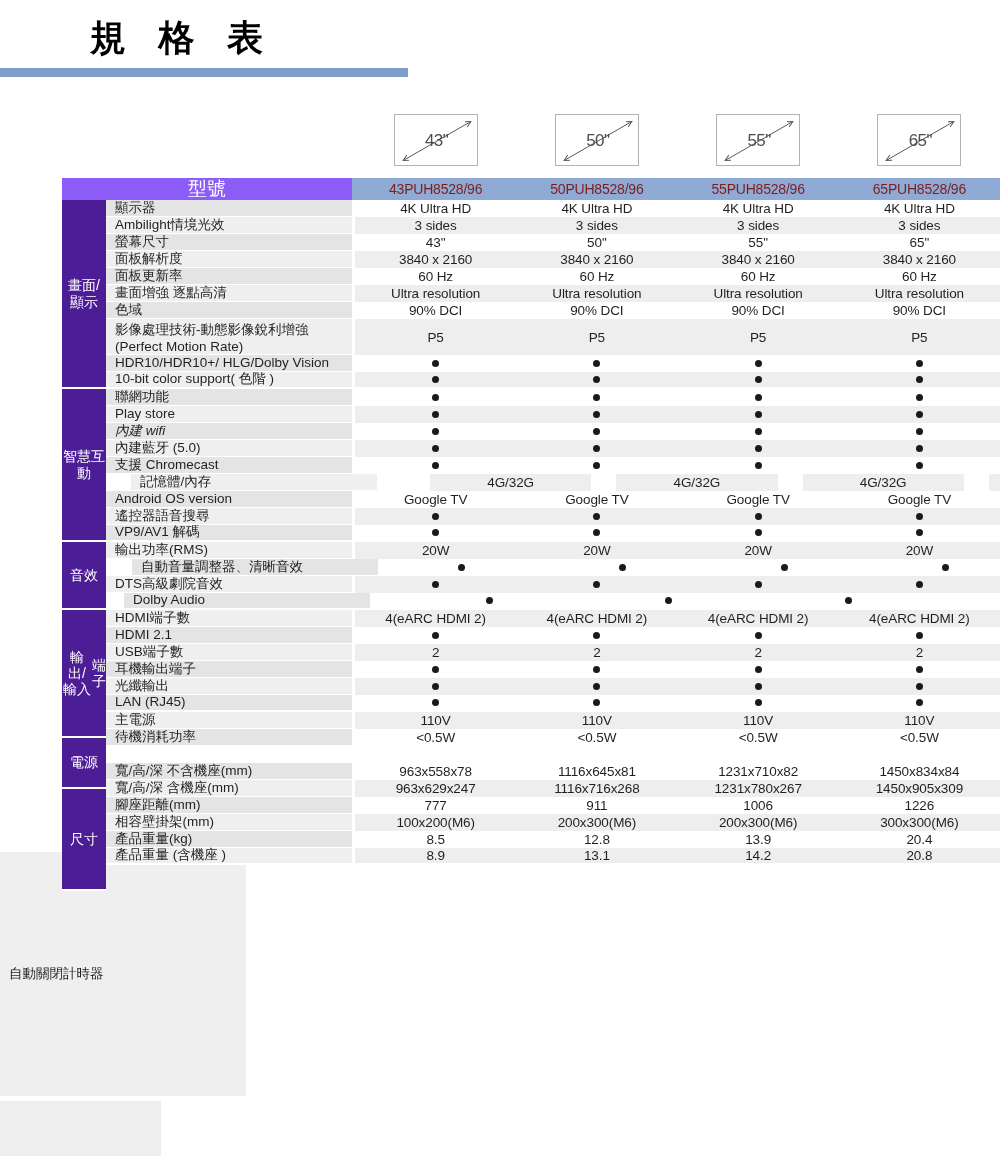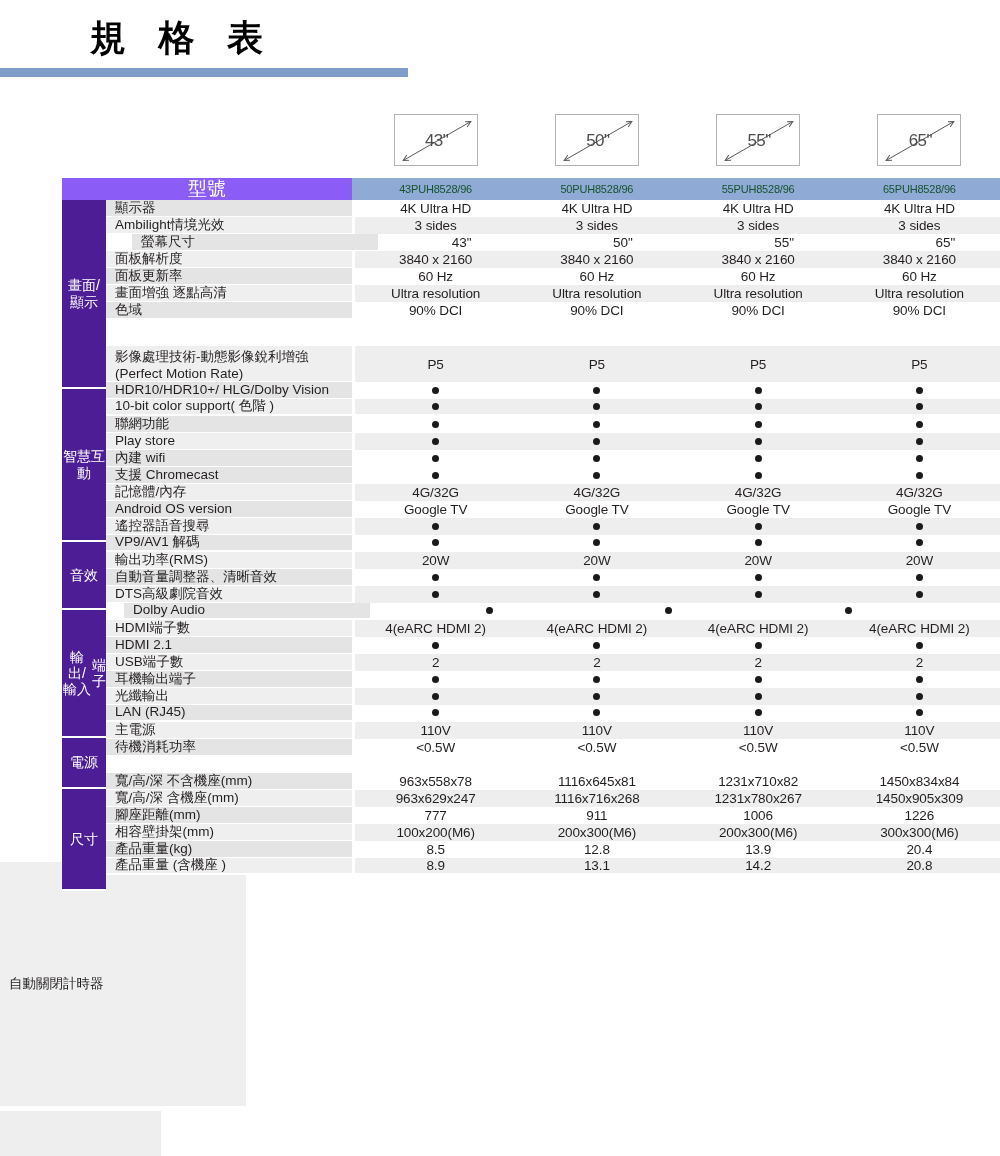--- a/index.html
+++ b/index.html
@@ -112,22 +112,22 @@
     align-items: center;
     justify-content: center;
     box-sizing: border-box;
   }
   .hdr-spacer {
     width: 3px;
     background: #8faad4;
   }
   .hdr-col {
     width: 161.25px;
-    color: #14532d;
-    font-size: 11px;
+    color: #7f1d1d;
+    font-size: 14px;
     display: flex;
     align-items: center;
     justify-content: center;
     letter-spacing: -0.2px;
   }
 
   .body-wrap {
     position: relative;
   }
 
@@ -327,21 +327,21 @@
         </div>
         <div class="srow even" style="height: 17px;">
           <div class="c-pad"></div>
           <div class="c-feat">Ambilight情境光效</div>
           <div class="c-gap"></div>
           <div class="c-val">3 sides</div>
           <div class="c-val">3 sides</div>
           <div class="c-val">3 sides</div>
           <div class="c-val">3 sides</div>
         </div>
-        <div class="srow odd" style="height: 17px; padding-left: 26px;">
+        <div class="srow odd" style="height: 17px;">
           <div class="c-pad"></div>
           <div class="c-feat">螢幕尺寸</div>
           <div class="c-gap"></div>
           <div class="c-val">43"</div>
           <div class="c-val">50"</div>
           <div class="c-val">55"</div>
           <div class="c-val">65"</div>
         </div>
         <div class="srow even" style="height: 17px;">
           <div class="c-pad"></div>
@@ -372,21 +372,21 @@
         </div>
         <div class="srow odd" style="height: 17px;">
           <div class="c-pad"></div>
           <div class="c-feat">色域</div>
           <div class="c-gap"></div>
           <div class="c-val">90% DCI</div>
           <div class="c-val">90% DCI</div>
           <div class="c-val">90% DCI</div>
           <div class="c-val">90% DCI</div>
         </div>
-        <div class="srow even" style="height: 36px; margin-top: 27px;">
+        <div class="srow even" style="height: 36px;">
           <div class="c-pad"></div>
           <div class="c-feat two-line">
             <div>影像處理技術-動態影像銳利增強</div>
             <div>(Perfect Motion Rate)</div>
           </div>
           <div class="c-gap"></div>
           <div class="c-val">P5</div>
           <div class="c-val">P5</div>
           <div class="c-val">P5</div>
           <div class="c-val">P5</div>
@@ -452,55 +452,72 @@
           <div class="c-val">
             <span class="dot"></span>
           </div>
           <div class="c-val">
             <span class="dot"></span>
           </div>
           <div class="c-val">
             <span class="dot"></span>
           </div>
         </div>
-        <div class="srow odd" style="height: 17px;">
+        <div class="srow odd" style="height: 17px; font-style: italic;">
           <div class="c-pad"></div>
           <div class="c-feat">內建 wifi</div>
           <div class="c-gap"></div>
           <div class="c-val">
             <span class="dot"></span>
           </div>
           <div class="c-val">
             <span class="dot"></span>
           </div>
           <div class="c-val">
             <span class="dot"></span>
           </div>
           <div class="c-val">
             <span class="dot"></span>
           </div>
         </div>
+        <div class="srow even" style="height: 17px;">
+          <div class="c-pad"></div>
+          <div class="c-feat">內建藍牙 (5.0)</div>
+          <div class="c-gap"></div>
+          <div class="c-val">
+            <span class="dot"></span>
+          </div>
+          <div class="c-val">
+            <span class="dot"></span>
+          </div>
+          <div class="c-val">
+            <span class="dot"></span>
+          </div>
+          <div class="c-val">
+            <span class="dot"></span>
+          </div>
+        </div>
         <div class="srow odd" style="height: 17px;">
           <div class="c-pad"></div>
           <div class="c-feat">支援 Chromecast</div>
           <div class="c-gap"></div>
           <div class="c-val">
             <span class="dot"></span>
           </div>
           <div class="c-val">
             <span class="dot"></span>
           </div>
           <div class="c-val">
             <span class="dot"></span>
           </div>
           <div class="c-val">
             <span class="dot"></span>
           </div>
         </div>
-        <div class="srow even" style="height: 17px;">
+        <div class="srow even" style="height: 17px; gap: 25px;">
           <div class="c-pad"></div>
           <div class="c-feat">記憶體/內存</div>
           <div class="c-gap"></div>
           <div class="c-val">4G/32G</div>
           <div class="c-val">4G/32G</div>
           <div class="c-val">4G/32G</div>
           <div class="c-val">4G/32G</div>
         </div>
         <div class="srow odd" style="height: 17px;">
           <div class="c-pad"></div>
@@ -547,21 +564,21 @@
         </div>
         <div class="srow even" style="height: 17px;">
           <div class="c-pad"></div>
           <div class="c-feat">輸出功率(RMS)</div>
           <div class="c-gap"></div>
           <div class="c-val">20W</div>
           <div class="c-val">20W</div>
           <div class="c-val">20W</div>
           <div class="c-val">20W</div>
         </div>
-        <div class="srow odd" style="height: 17px;">
+        <div class="srow odd" style="height: 17px; padding-left: 26px;">
           <div class="c-pad"></div>
           <div class="c-feat">自動音量調整器、清晰音效</div>
           <div class="c-gap"></div>
           <div class="c-val">
             <span class="dot"></span>
           </div>
           <div class="c-val">
             <span class="dot"></span>
           </div>
           <div class="c-val">

